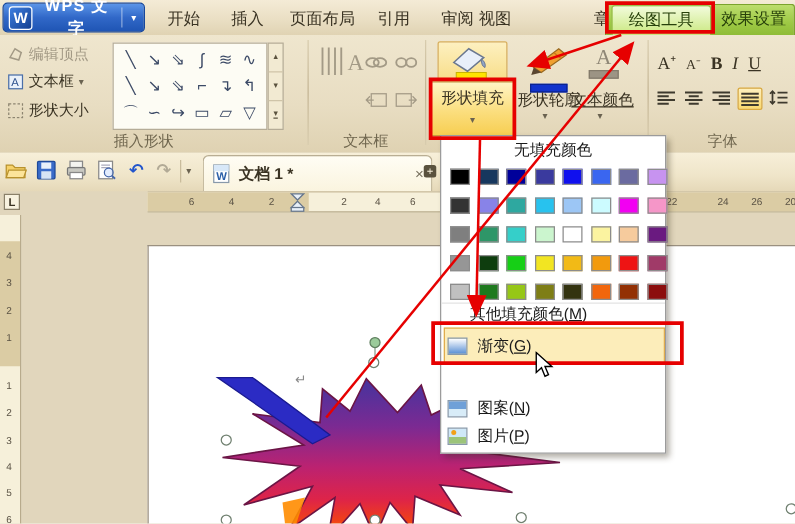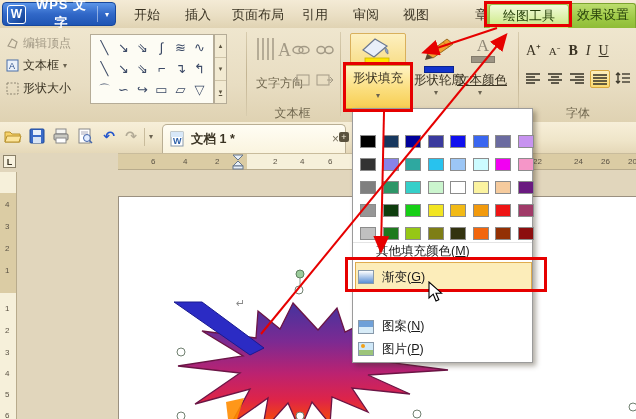--- a/index.html
+++ b/index.html
@@ -107,21 +107,21 @@
       <span class="wps-logo">W</span>
       <span class="wps-title">WPS 文字</span>
       <span class="wps-sep"></span>
       <span class="wps-drop">▾</span>
     </div>
     <div class="abs tab" style="left:127px;width:40px;">开始</div>
     <div class="abs tab" style="left:178px;width:40px;">插入</div>
     <div class="abs tab" style="left:228px;width:60px;">页面布局</div>
     <div class="abs tab" style="left:295px;width:40px;">引用</div>
     <div class="abs tab" style="left:346px;width:40px;">审阅</div>
-    <div class="abs tab" style="left:396px;width:40px;">视图</div>
+    <div class="abs tab" style="left:376px;width:40px;">视图</div>
     <div class="abs tab" style="left:428px;width:40px;margin-left:40px;">章节</div>
     <div class="abs green-panel"></div>
     <div class="abs active-tab">绘图工具</div>
     <div class="abs context-tab">效果设置</div>
   </div>
 
   <div class="abs ribbon">
 
     <div class="abs small-btn disabled" style="left:6px;top:7px;">
       <svg width="13" height="13">
@@ -143,34 +143,34 @@
         </svg>
       <span>形状大小</span>
     </div>
 
     <div class="abs gallery" id="gallery"><span class="gal-cell">╲</span><span class="gal-cell">↘</span><span class="gal-cell">⇘</span><span class="gal-cell">∫</span><span class="gal-cell">≋</span><span class="gal-cell">∿</span><br><span class="gal-cell">╲</span><span class="gal-cell">↘</span><span class="gal-cell">⇘</span><span class="gal-cell">⌐</span><span class="gal-cell">↴</span><span class="gal-cell">↰</span><br><span class="gal-cell">⌒</span><span class="gal-cell">∽</span><span class="gal-cell">↪</span><span class="gal-cell">▭</span><span class="gal-cell">▱</span><span class="gal-cell">▽</span><br></div>
     <div class="abs gal-scroll">
       <span>▴</span>
       <span>▾</span>
       <span style="border-bottom:none;text-decoration:underline;">▾</span>
     </div>
+    <div class="abs grp-label" style="left:60px;top:78px;width:110px;">插入形状</div>
     <div class="abs rib-sep" style="left:246px;"></div>
 
     <div class="abs" style="left:254px;top:8px;">
       <svg width="42" height="30">
         <g stroke="#A39A86" stroke-width="1.5">
             <line x1="4" y1="2" x2="4" y2="24"></line>
             <line x1="9" y1="2" x2="9" y2="24"></line>
             <line x1="14" y1="2" x2="14" y2="24"></line>
             <line x1="19" y1="2" x2="19" y2="24"></line>
           </g>
         <text x="24" y="20" font-size="18" fill="#A39A86" font-family="Liberation Serif,serif">A</text>
       </svg>
     </div>
-    <div class="abs grp-label disabled" style="left:240px;top:48px;width:80px;">文字方向</div>
     <svg class="abs" style="left:292px;top:16px;" width="18" height="12">
         <ellipse cx="6" cy="6" rx="5" ry="3.5" fill="none" stroke="#A39A86" stroke-width="1.5"></ellipse>
         <ellipse cx="12" cy="6" rx="5" ry="3.5" fill="none" stroke="#A39A86" stroke-width="1.5"></ellipse>
       </svg>
     <svg class="abs" style="left:316px;top:16px;" width="18" height="12">
         <ellipse cx="5" cy="6" rx="4" ry="3.5" fill="none" stroke="#A39A86" stroke-width="1.5"></ellipse>
         <ellipse cx="13" cy="6" rx="4" ry="3.5" fill="none" stroke="#A39A86" stroke-width="1.5"></ellipse>
       </svg>
     <svg class="abs" style="left:292px;top:46px;" width="18" height="12">
         <rect x="5" y="1" width="12" height="10" fill="none" stroke="#A39A86"></rect>
@@ -364,20 +364,23 @@
       <circle cx="181" cy="352" r="4" fill="#FFF" stroke="#708070"></circle>
       <circle cx="181" cy="416" r="4" fill="#FFF" stroke="#708070"></circle>
       <circle cx="300" cy="416" r="4" fill="#FFF" stroke="#708070"></circle>
       <circle cx="417" cy="414" r="4" fill="#FFF" stroke="#708070"></circle>
       <circle cx="633" cy="407" r="4" fill="#FFF" stroke="#708070"></circle>
     </g>
   </svg>
 
 
   <div class="abs menu z-menu">
+    <div class="abs menu-item menu-title" style="justify-content:center;">
+      <span>无填充颜色</span>
+    </div>
     <div class="abs" style="left:7px;top:26px;display:grid;grid-template-columns:repeat(8,16px);column-gap:6.5px;row-gap:10px;" id="palette">
         <div class="swatch" style="background: rgb(0, 0, 0);"></div>
         <div class="swatch" style="background: rgb(23, 55, 94);"></div>
         <div class="swatch" style="background: rgb(0, 0, 154);"></div>
         <div class="swatch" style="background: rgb(58, 58, 158);"></div>
         <div class="swatch" style="background: rgb(16, 16, 238);"></div>
         <div class="swatch" style="background: rgb(58, 102, 240);"></div>
         <div class="swatch" style="background: rgb(107, 107, 160);"></div>
         <div class="swatch" style="background: rgb(199, 147, 240);"></div>
         <div class="swatch" style="background: rgb(51, 51, 51);"></div>

